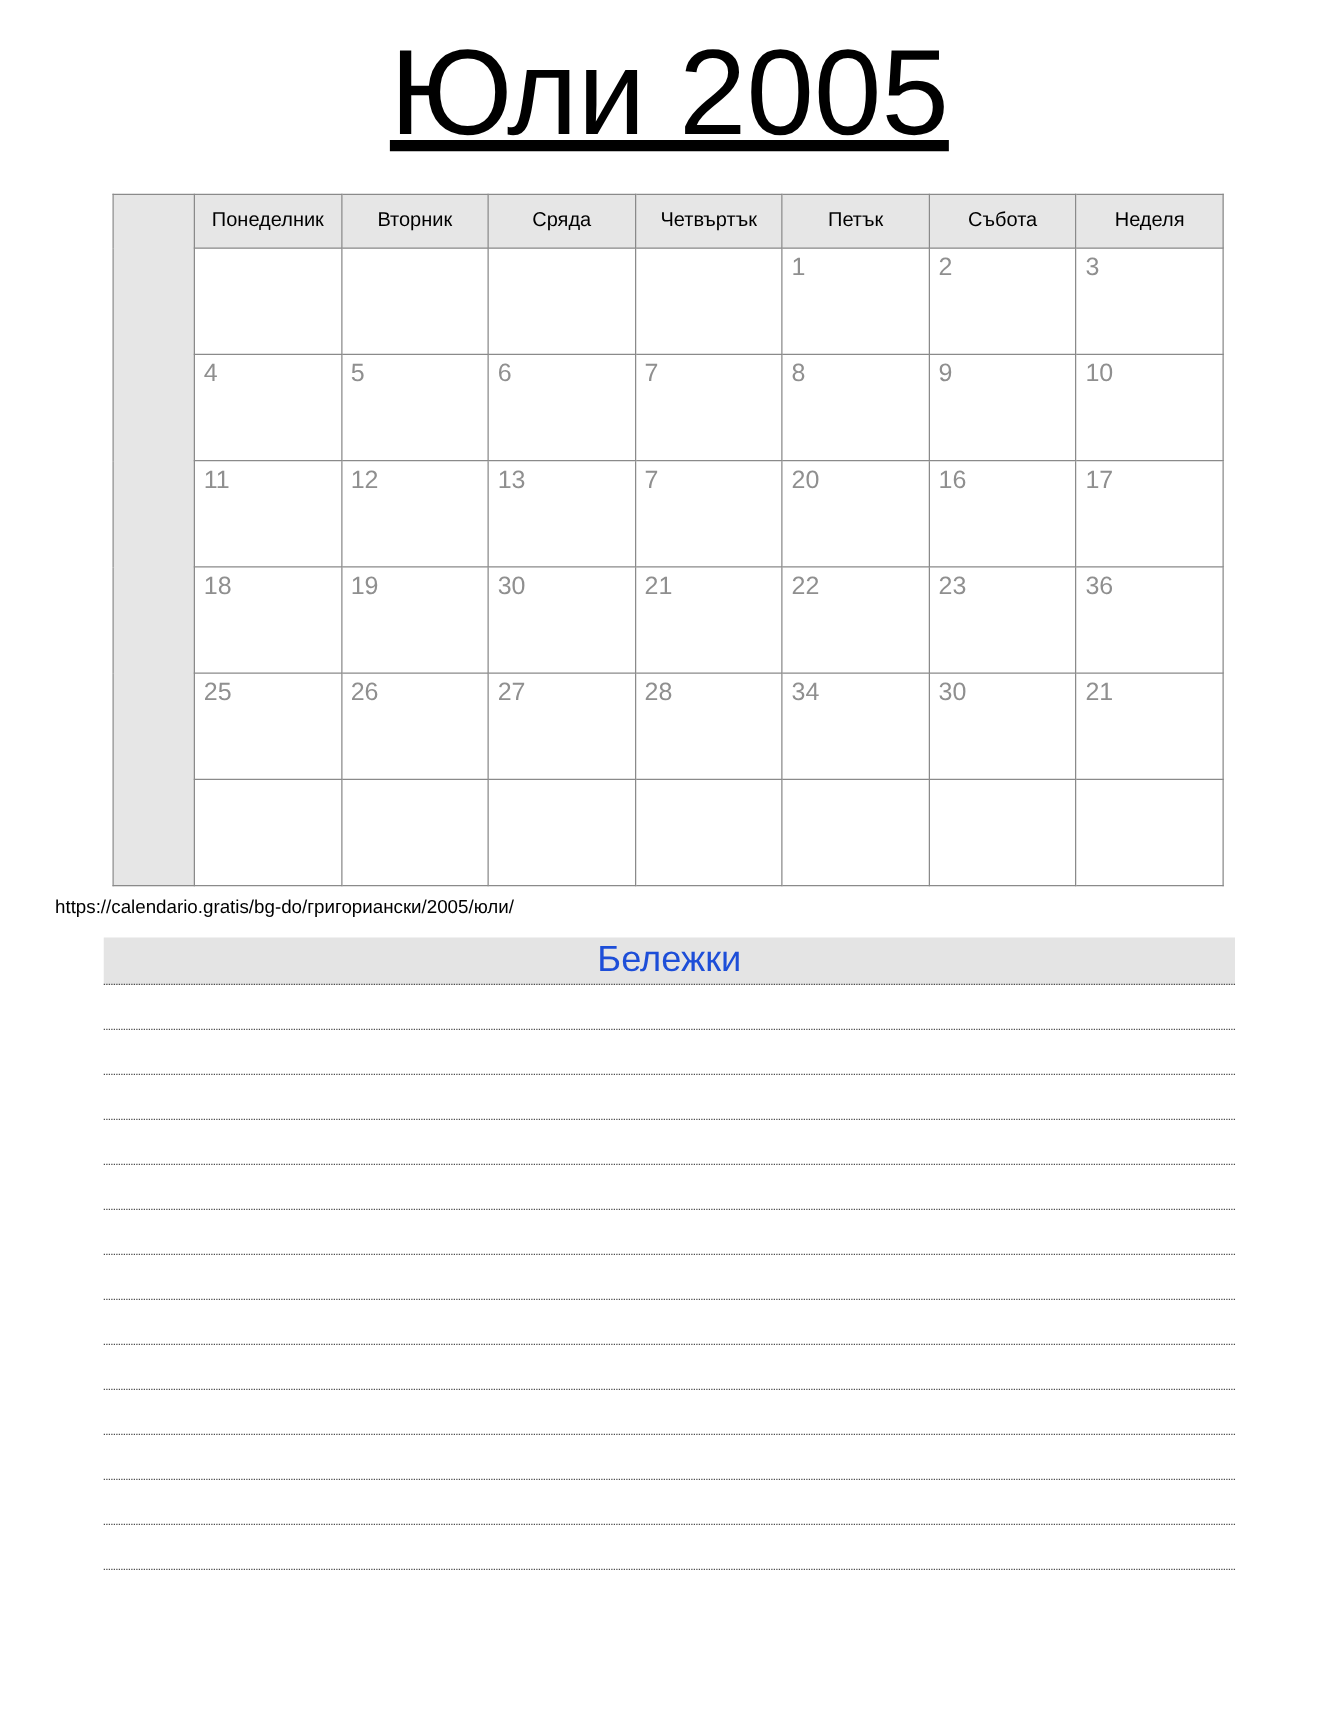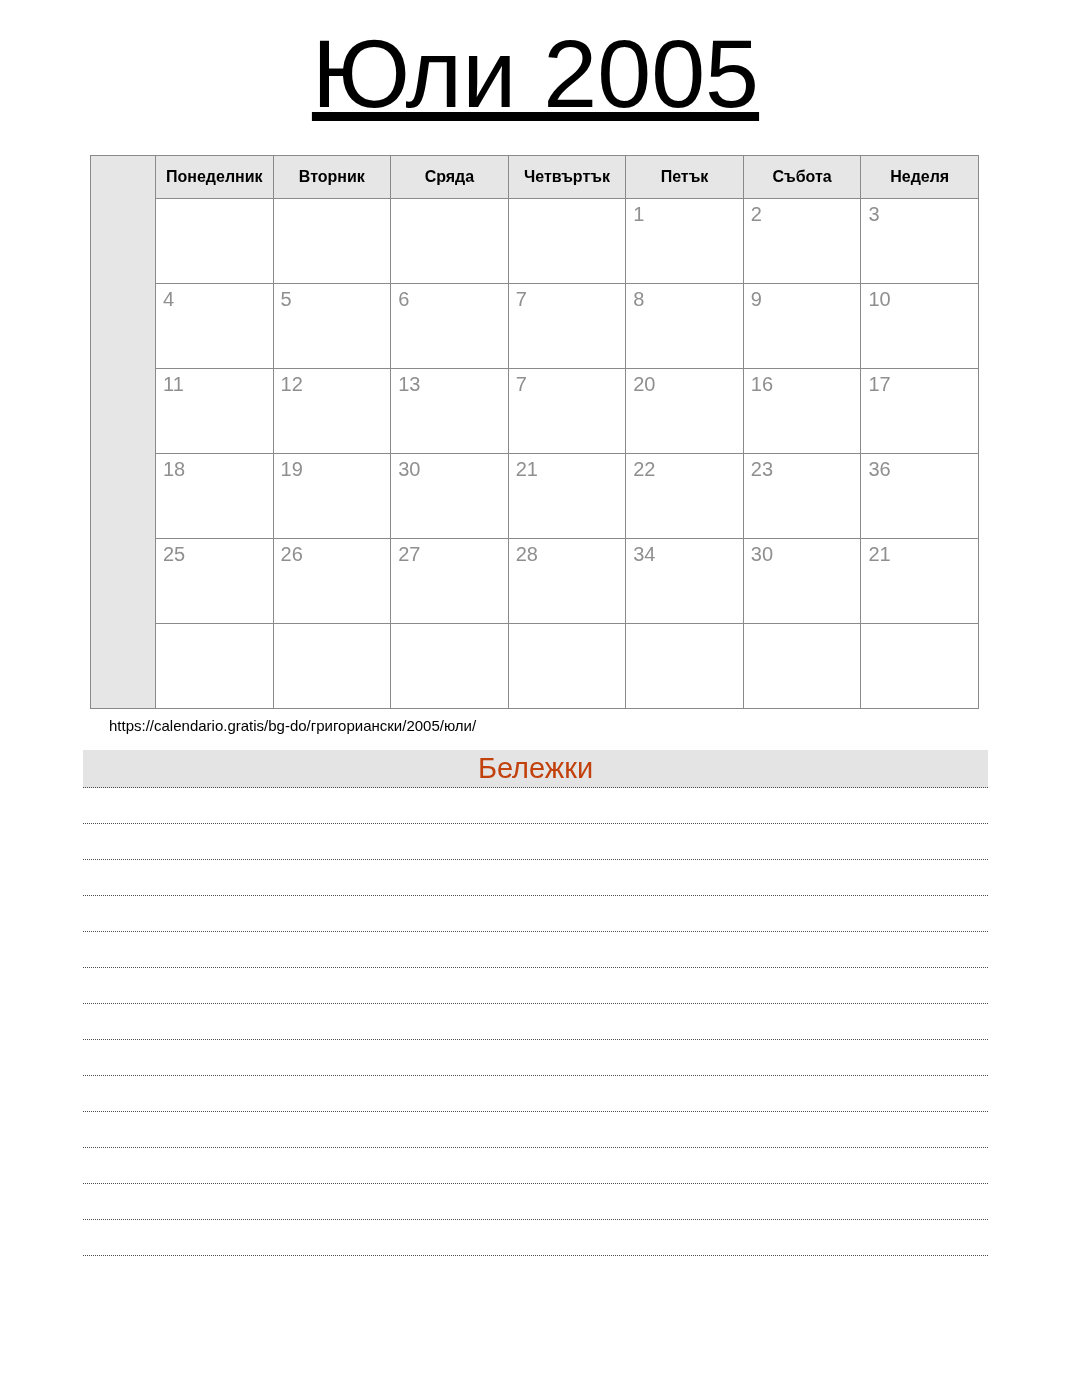--- a/index.html
+++ b/index.html
@@ -36,54 +36,54 @@
     border:1px solid var(--table-border);
   }
   col.gutter-col{width:65px;}
   th.gutter{
     background:var(--gutter-bg);
   }
   th.weekday{
     background:var(--header-bg);
     height:43px;
     font-size:16px;
-    font-weight:bold;
+    font-weight:normal;
     text-align:center;
     vertical-align:middle;
     color:#000;
   }
   td.day-cell{
     height:85px;
     background:#fff;
     vertical-align:top;
     padding:4px 4px 0 7px;
   }
   .day-num{
     font-size:20px;
     color:var(--day-number);
     line-height:1.1;
   }
   .source-url{
-    margin:7px 0 0 109px;
+    margin:7px 0 0 44px;
     font-size:15px;
     line-height:20px;
     color:#000;
   }
   .notes{
     margin:14px 0 0 83px;
     width:905px;
   }
   .notes-bar{
     background:var(--notes-bar-bg);
     height:38px;
     text-align:center;
     font-size:29px;
     line-height:37px;
     border-bottom:1px dotted var(--line-color);
-    color:#c2410c;
+    color:#1d4ed8;
   }
   .note-line{
     height:36px;
     border-bottom:1px dotted var(--line-color);
   }
 </style>
 </head>
 <body>
 
 <h1 class="page-title">Юли 2005</h1>

